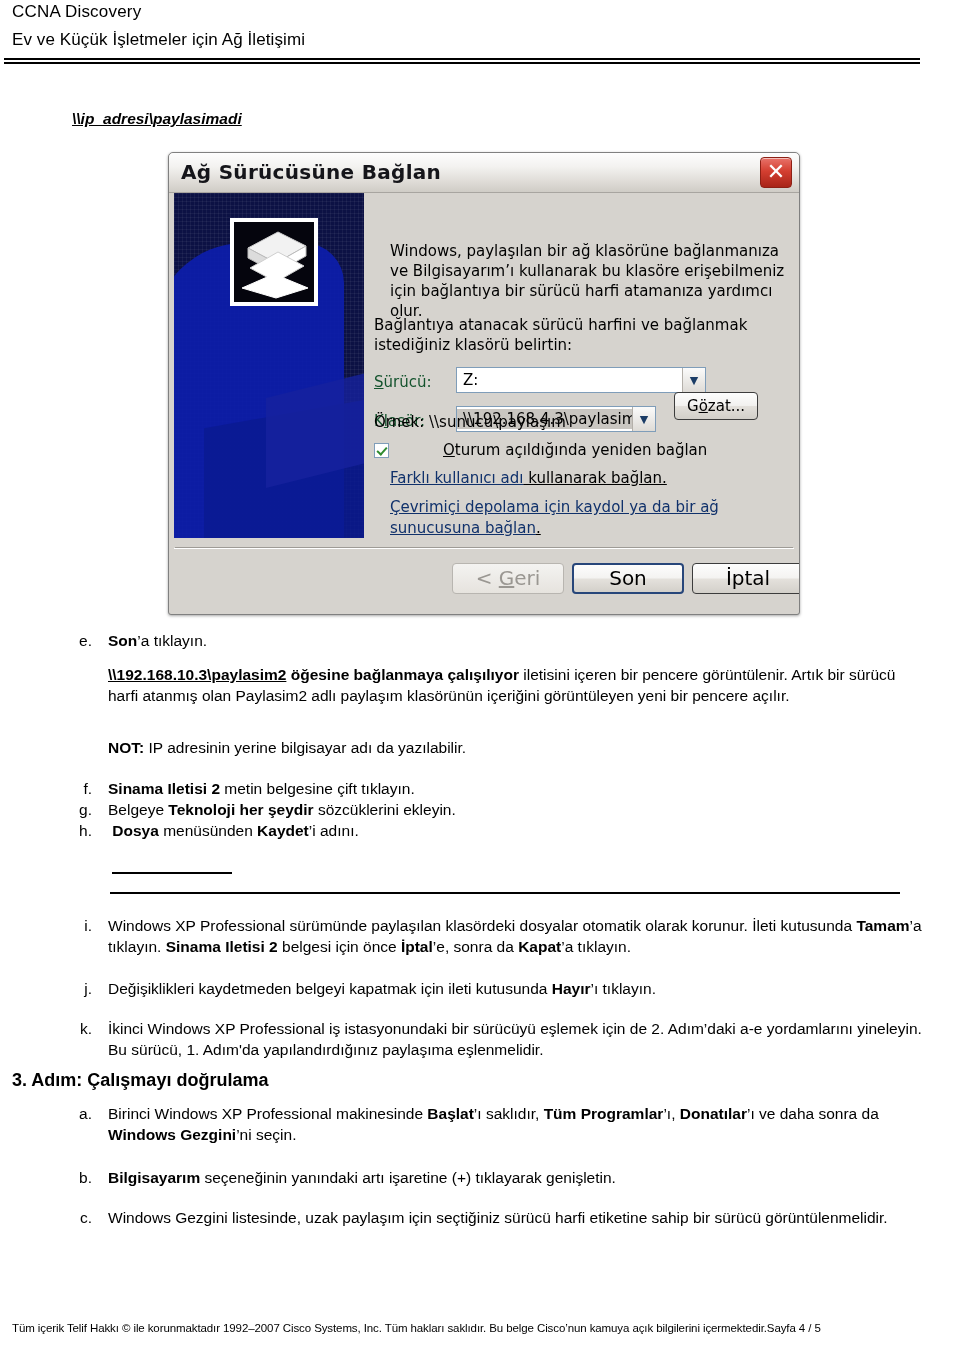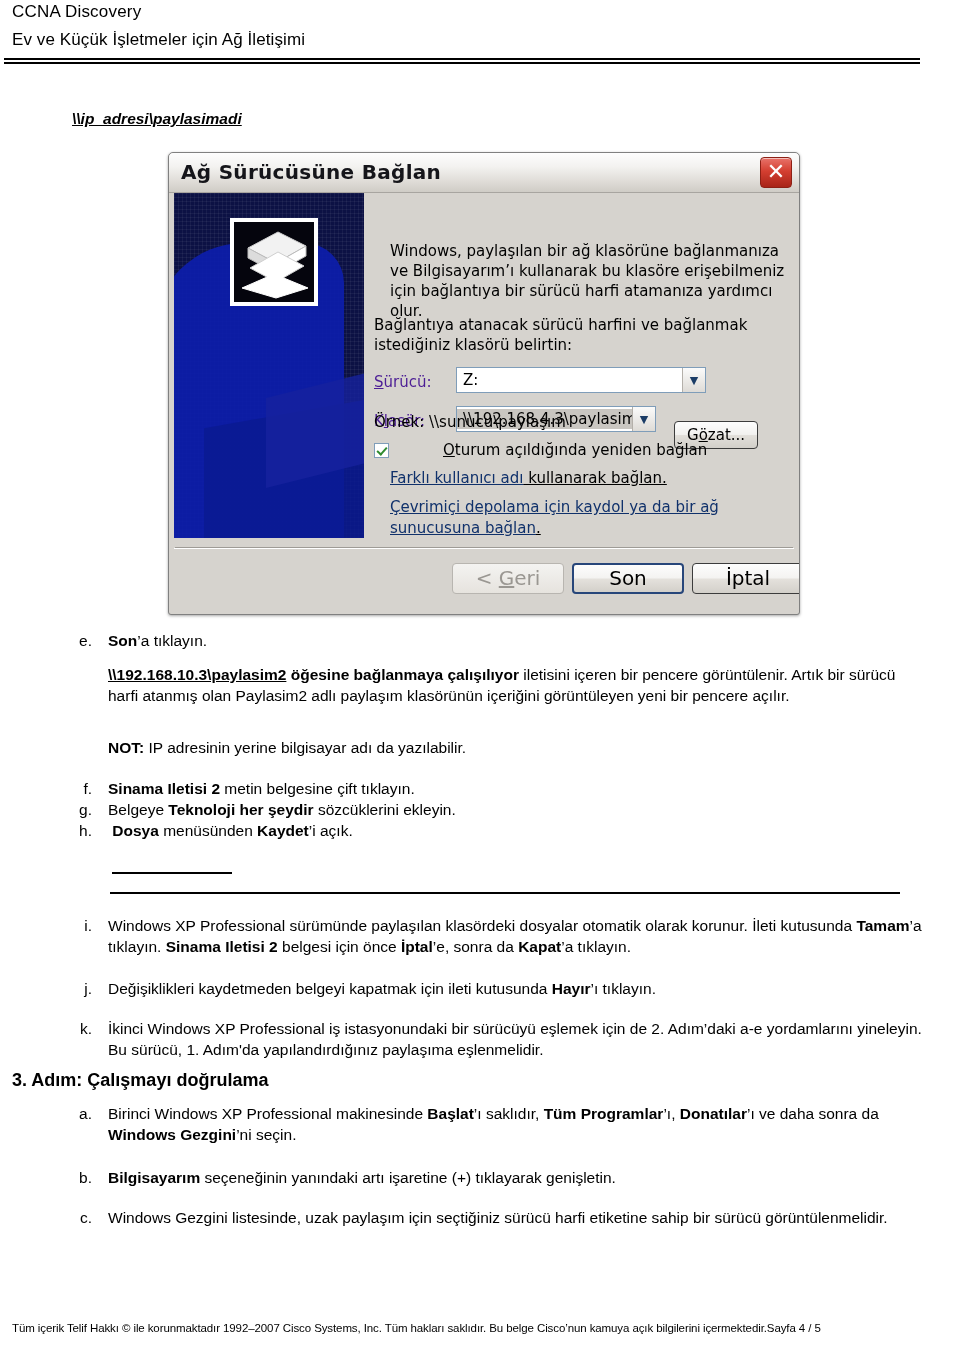--- a/index.html
+++ b/index.html
@@ -160,21 +160,21 @@
     font-size: 15px;
     line-height: 20px;
     color: #000;
     margin: 0;
   }
   .dlg-p1 { position: absolute; left: 16px; top: 48px; width: 396px; }
   .dlg-p2 { position: absolute; left: 0; top: 122px; width: 396px; }
   .field-label {
     position: absolute;
     font-size: 15px;
-    color: #4c1d95;
+    color: #14532d;
   }
   .field-label u { text-decoration: underline; }
   .combo {
     position: absolute;
     box-sizing: border-box;
     height: 26px;
     background: #ffffff;
     border: 1px solid #7f9db9;
     display: flex;
     align-items: center;
@@ -407,21 +407,21 @@
         <div class="arrow">▼</div>
       </div>
 
       <div class="field-label" style="left:0; top:219px;">
         <span>K</span><u>l</u><span>asör:</span>
       </div>
       <div class="combo selected" style="left:82px; top:213px; width:200px;">
         <div class="val">\\192.168.4.3\paylasim2</div>
         <div class="arrow">▼</div>
       </div>
-      <div class="browse-btn" style="left:300px; top:228px;padding-left:12px;">
+      <div class="browse-btn" style="left:300px; top:199px;padding-left:12px;">
         G<u>ö</u>zat...
       </div>
 
       <div class="example-text">Örnek: \\sunucu\paylaşım</div>
 
       <div class="chk-row">
         <div class="chkbox"></div>
         <div class="chk-label">
           <u>O</u><span>turum açıldığında yeniden bağlan</span>
         </div>
@@ -466,21 +466,21 @@
     <span class="txt"><b class="b">Sinama Iletisi 2</b><span> metin belgesine çift tıklayın.</span></span>
   </div>
 
   <div class="li" style="left:64px; top:799px; width:860px;">
     <span class="marker">g.</span>
     <span class="txt"><span>Belgeye </span><b class="b">Teknoloji her şeydir</b><span> sözcüklerini ekleyin.</span></span>
   </div>
 
   <div class="li" style="left:64px; top:820px; width:860px;">
     <span class="marker">h.</span>
-    <span class="txt">&nbsp;<b class="b">Dosya</b><span> menüsünden </span><b class="b">Kaydet</b><span>’i açık.</span></span>
+    <span class="txt">&nbsp;<b class="b">Dosya</b><span> menüsünden </span><b class="b">Kaydet</b><span>’i adını.</span></span>
   </div>
 
   <div class="plain" style="left:108px; top:855px; width:812px;">
     <span class="blank-short"></span>
   </div>
 
   <div class="answer-rule"></div>
 
   <div class="li" style="left:64px; top:915px; width:860px;">
     <span class="marker">i.</span>

